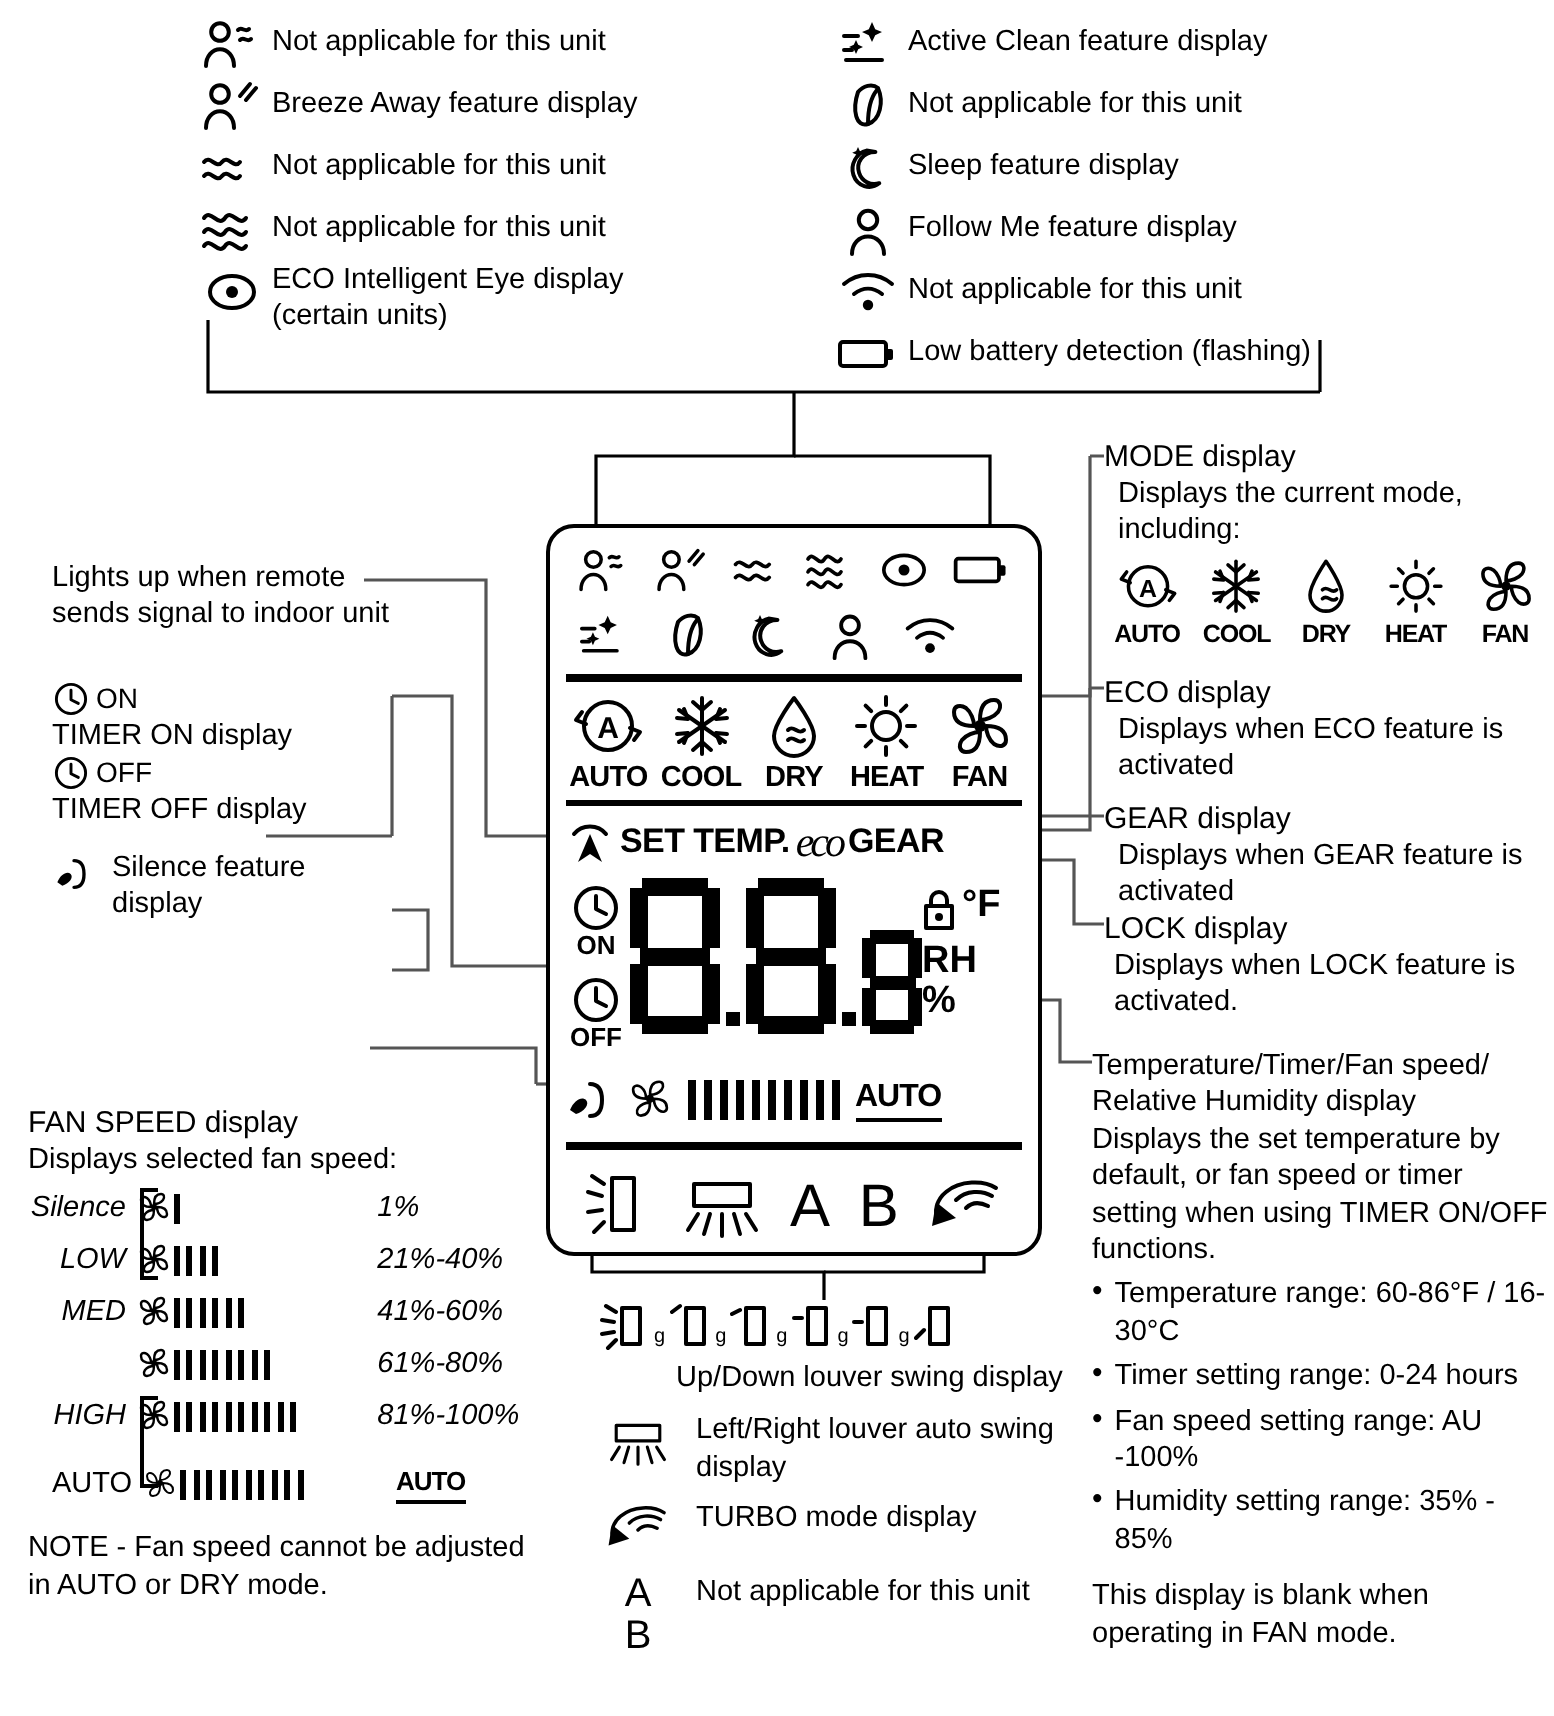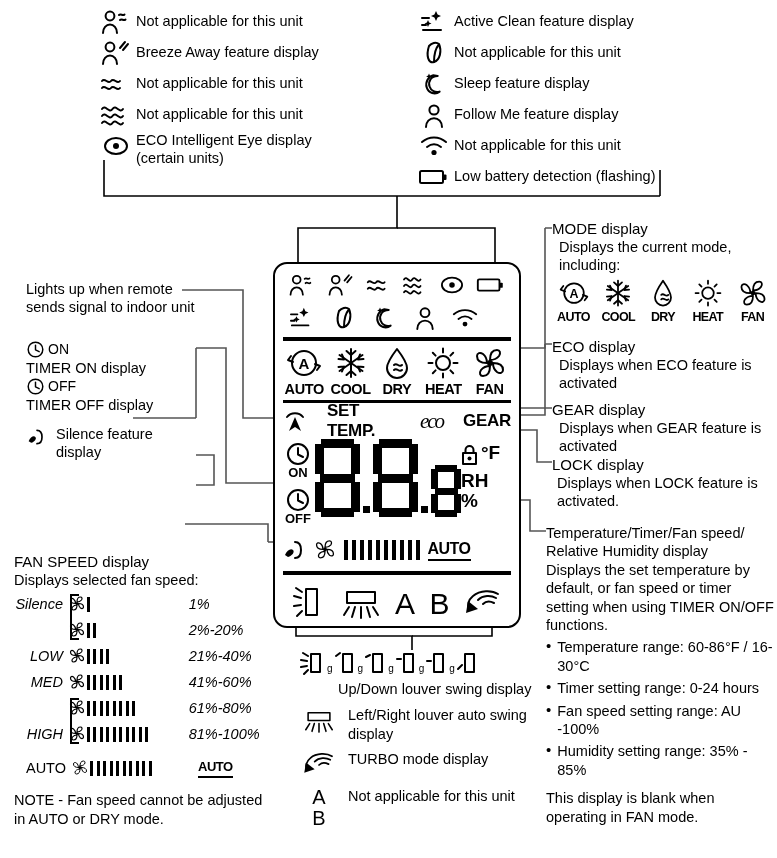--- a/index.html
+++ b/index.html
@@ -26,21 +26,21 @@
   
   #lcd {
     left: 273px; top: 262px; width: 248px; height: 366px;
     border: 2.5px solid #000; border-radius: 14px; background:#fff;
   }
   .lcd-sep { height: 3.5px; background:#000; margin: 3px 8px; }
   .icons-row { display:flex; align-items:center; justify-content: space-around; padding: 0 8px; height: 33px; }
   .mode-row { display:flex; justify-content: space-around; padding: 2px 6px 0; }
   .mode-cell { text-align:center; width: 44px; }
   .mode-lbl { font-size: 14.5px; font-weight: bold; letter-spacing:-0.4px; margin-top:-1px; }
-  .setrow { display:flex; align-items:center; height: 30px; padding: 0 8px; gap: 20px; }
+  .setrow { display:flex; align-items:center; height: 30px; padding: 0 8px; gap: 3px; }
   .setrow .st { font-size: 17px; font-weight: bold; letter-spacing:-0.3px; }
   .digits-wrap { display:flex; align-items:flex-start; padding: 1px 8px 0 6px; height: 96px; }
   .tmr-col { width: 34px; display:flex; flex-direction:column; gap: 8px; padding-top:4px; }
   .tmr { text-align:center; }
   .tmr-lbl { font-size: 13px; font-weight: bold; line-height: 1; margin-top:-1px;}
   .unit-col { width: 42px; padding-top: 6px; }
   .unit-col div { font-weight: bold; font-size: 19px; line-height: 1.05; }
   .fan-row { display:flex; align-items:center; height: 36px; padding: 0 7px; gap: 4px; }
   .bars { display:flex; gap: 4.5px; margin-left: 2px; }
   .bars i { display:block; width: 3.5px; height: 20px; background:#000; }
@@ -589,37 +589,20 @@
   <path fill="none" stroke="#000" stroke-width="2.4" stroke-linejoin="round" d="M17 17c-6 0-10-2-10-7 0-3 3-4 6-2 2.5 2 4 6 4 9z"></path>
   <path fill="none" stroke="#000" stroke-width="2.4" stroke-linejoin="round" d="M20 20c0 6-2 10-7 10-3 0-4-3-2-6 2-2.5 6-4 9-4z"></path>
           </svg>
         </span>
         <span class="fan-bars">
           <i></i>
         </span>
         <span class="fan-pct">1%</span>
       </div>
       <div class="fan-line">
-        <span class="fan-name"></span>
-        <span class="fan-ic">
-          <svg width="20" height="18" viewBox="0 0 40 36">
-  <circle fill="#000" cx="20" cy="17" r="3"></circle>
-  <path fill="none" stroke="#000" stroke-width="2.4" stroke-linejoin="round" d="M20 14c0-6 2-10 7-10 3 0 4 3 2 6-2 2.5-6 4-9 4z"></path>
-  <path fill="none" stroke="#000" stroke-width="2.4" stroke-linejoin="round" d="M23 17c6 0 10 2 10 7 0 3-3 4-6 2-2.5-2-4-6-4-9z"></path>
-  <path fill="none" stroke="#000" stroke-width="2.4" stroke-linejoin="round" d="M17 17c-6 0-10-2-10-7 0-3 3-4 6-2 2.5 2 4 6 4 9z"></path>
-  <path fill="none" stroke="#000" stroke-width="2.4" stroke-linejoin="round" d="M20 20c0 6-2 10-7 10-3 0-4-3-2-6 2-2.5 6-4 9-4z"></path>
-          </svg>
-        </span>
-        <span class="fan-bars">
-          <i></i>
-          <i></i>
-        </span>
-        <span class="fan-pct">2%-20%</span>
-      </div>
-      <div class="fan-line">
         <span class="fan-name">LOW</span>
         <span class="fan-ic">
           <svg width="20" height="18" viewBox="0 0 40 36">
   <circle fill="#000" cx="20" cy="17" r="3"></circle>
   <path fill="none" stroke="#000" stroke-width="2.4" stroke-linejoin="round" d="M20 14c0-6 2-10 7-10 3 0 4 3 2 6-2 2.5-6 4-9 4z"></path>
   <path fill="none" stroke="#000" stroke-width="2.4" stroke-linejoin="round" d="M23 17c6 0 10 2 10 7 0 3-3 4-6 2-2.5-2-4-6-4-9z"></path>
   <path fill="none" stroke="#000" stroke-width="2.4" stroke-linejoin="round" d="M17 17c-6 0-10-2-10-7 0-3 3-4 6-2 2.5 2 4 6 4 9z"></path>
   <path fill="none" stroke="#000" stroke-width="2.4" stroke-linejoin="round" d="M20 20c0 6-2 10-7 10-3 0-4-3-2-6 2-2.5 6-4 9-4z"></path>
           </svg>
         </span>

